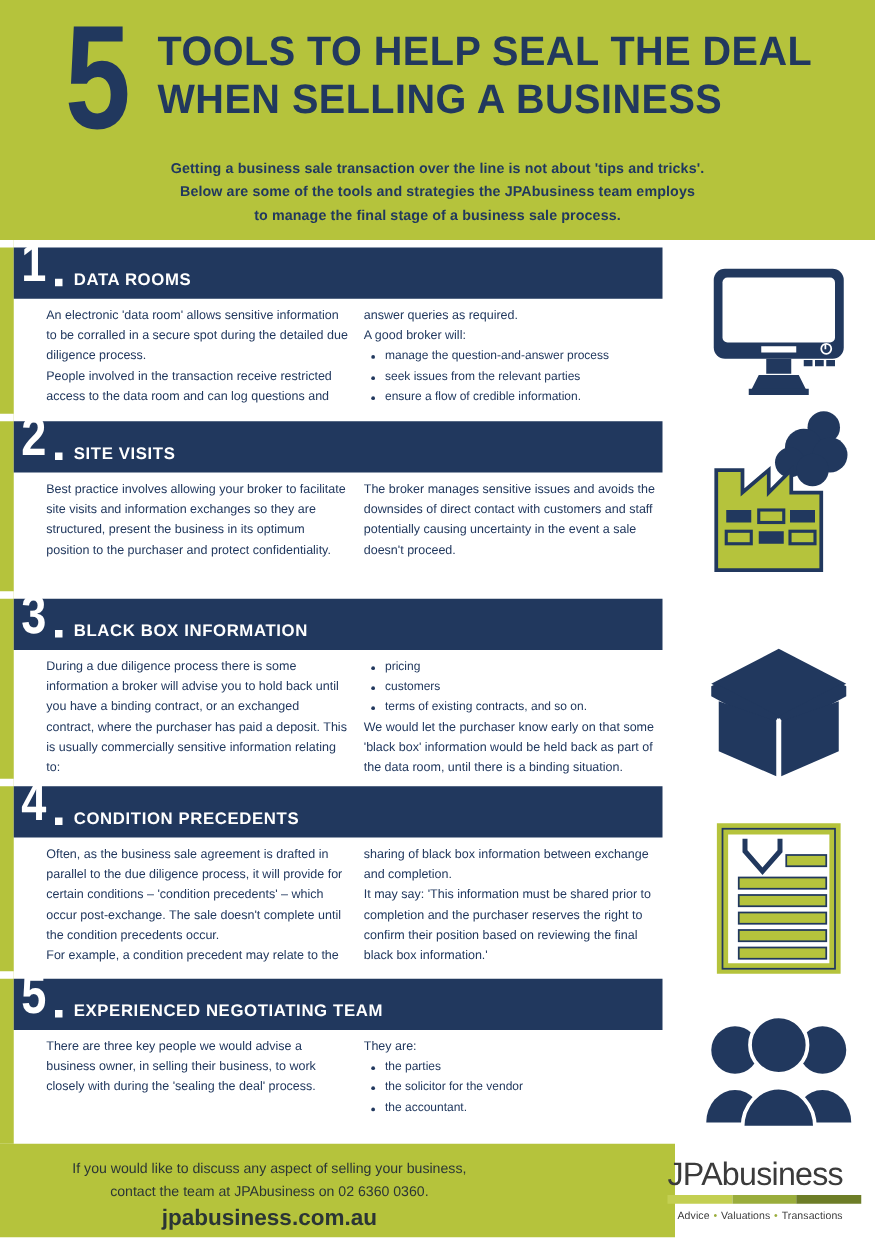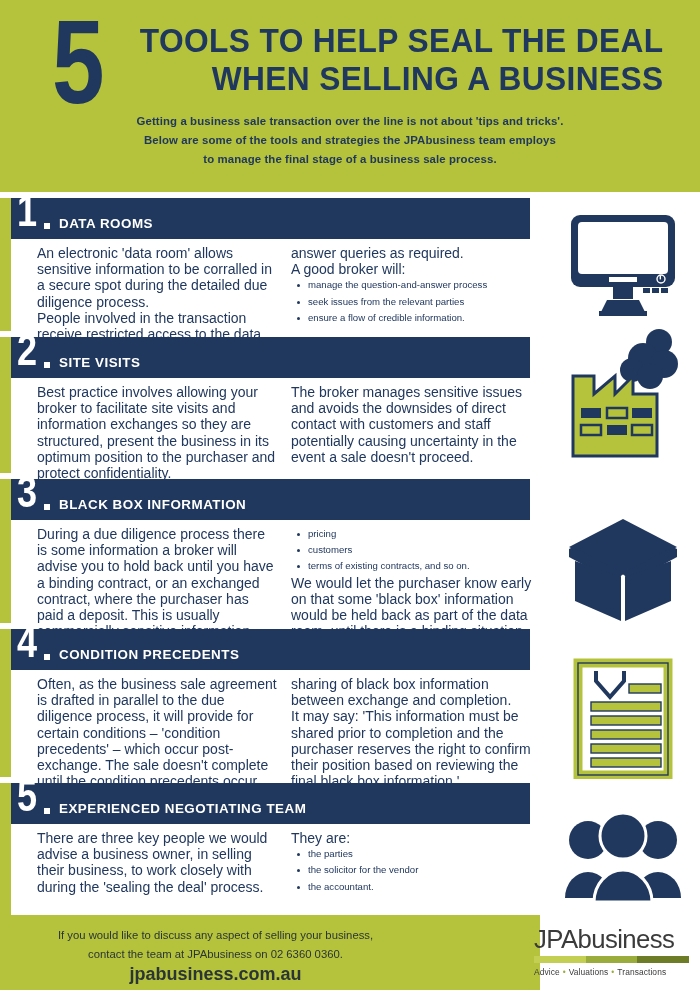--- a/index.html
+++ b/index.html
@@ -37,35 +37,34 @@
     color:#21385e;
     font-family:"Liberation Sans", sans-serif;
     transform:scaleX(0.80);
     transform-origin:left top;
     letter-spacing:-4px;
   }
   .hero-title {
     position:absolute;
     left:126px; top:22px;
     width:560px;
-    text-align:right;
   }
   .hero-title .l1, .hero-title .l2 {
     color:#21385e;
     font-weight:bold;
     font-size:33px;
     line-height:38px;
     letter-spacing:0.4px;
     transform:scaleX(0.96);
     transform-origin:left center;
     white-space:nowrap;
   }
   .hero-sub {
     position:absolute;
-    left:0; top:112px;
+    left:0; top:126px;
     width:700px;
     text-align:center;
     color:#21385e;
   }
   .hero-sub div {
     font-size:11.4px;
     line-height:19px;
     font-weight:bold;
     letter-spacing:0.1px;
   }
@@ -118,21 +117,21 @@
     letter-spacing:0.5px;
   }
   .sec-body {
     display:flex;
     padding:6px 0 0 26px;
     gap:12px;
   }
   .col { width:242px; }
   .col p {
     color:#21385e;
-    font-size:14px;
+    font-size:10px;
     line-height:16.2px;
     margin:0;
   }
   .col ul {
     list-style:none;
     margin:0; padding:0;
   }
   .col ul li {
     color:#21385e;
     font-size:9.6px;
@@ -202,21 +201,21 @@
     width:155px;
     margin-top:3px;
     margin-left:2px;
   }
   .logo-bar i { display:block; height:7px; }
   .logo-bar i:nth-child(1){ flex:1; background:#c3cf52; }
   .logo-bar i:nth-child(2){ flex:1; background:#9aad3c; }
   .logo-bar i:nth-child(3){ flex:1; background:#6d7d27; }
   .logo-tag {
     margin-top:4px;
-    margin-left:2px;
+    margin-left:10px;
     font-size:8.4px;
     color:#3b3b3b;
     letter-spacing:0.1px;
     white-space:nowrap;
   }
   .logo-tag span.sep { color:#9aad3c; padding:0 3px; }
 </style>
 </head>
 <body>
 

